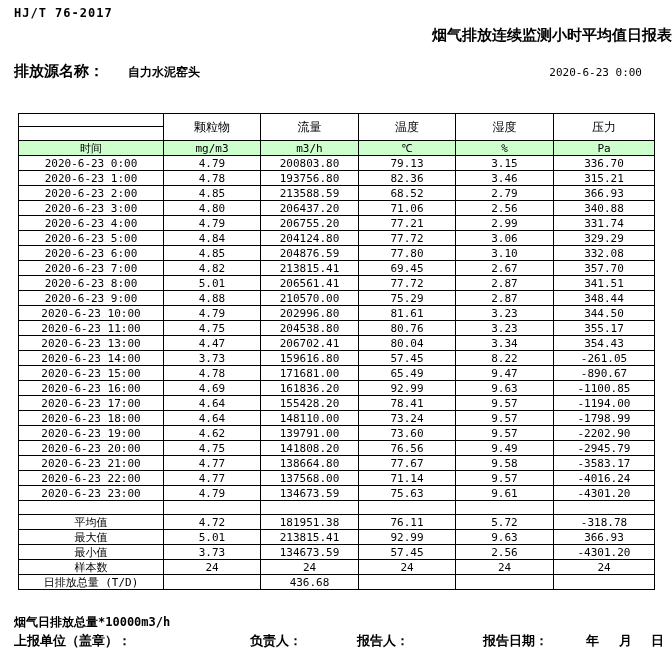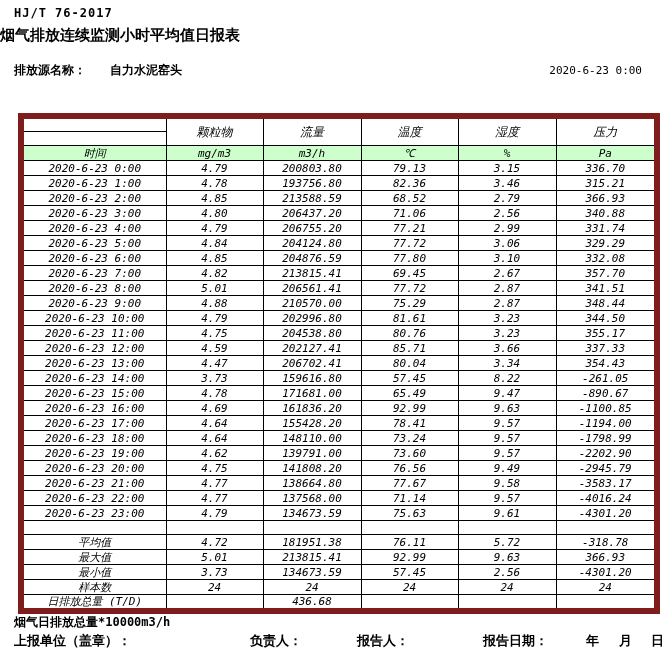--- a/index.html
+++ b/index.html
@@ -10,35 +10,34 @@
     font-family: "DejaVu Sans Mono", "Liberation Mono", monospace;
   }
   .page { position: relative; width: 672px; height: 656px; overflow: hidden; }
 
   .standard-no {
     position: absolute; left: 14px; top: 6px;
     font-size: 12px; font-weight: bold; letter-spacing: 1px;
   }
   .report-title {
     position: absolute; left: 0; top: 26px; width: 672px;
-    text-align: left; font-size: 15px; font-weight: bold;
+    text-align: right; font-size: 15px; font-weight: bold;
   }
   .source-row {
     position: absolute; left: 14px; top: 62px; width: 628px;
     display: flex; align-items: baseline;
   }
-  .source-label { font-size: 12px; font-weight: bold; }
+  .source-label { font-size: 15px; font-weight: bold; }
   .source-name { font-size: 12px; font-weight: bold; margin-left: 24px; }
   .header-datetime { margin-left: auto; font-size: 11px; font-weight: normal; }
 
   table.report {
     position: absolute; left: 18px; top: 113px;
     width: 636px; border-collapse: collapse; table-layout: fixed;
-    border: 6px solid #7f1d1d;
-    font-style: italic;
+    border: 1px solid #7f1d1d;
   }
   table.report td, table.report th {
     border: 1px solid #000;
     padding: 0 2px;
     font-size: 11px; font-weight: normal;
     text-align: center; vertical-align: middle;
     height: 15px; line-height: 13px;
     overflow: hidden; white-space: nowrap;
   }
   table.report th.col-head { height: 27px; font-size: 12px; }
@@ -202,28 +201,20 @@
         </tr>
         <tr class="data-row">
           <td class="time-cell">2020-6-23 11:00</td>
           <td>4.75</td>
           <td>204538.80</td>
           <td>80.76</td>
           <td>3.23</td>
           <td>355.17</td>
         </tr>
         <tr class="data-row">
-          <td class="time-cell">2020-6-23 12:00</td>
-          <td>4.59</td>
-          <td>202127.41</td>
-          <td>85.71</td>
-          <td>3.66</td>
-          <td>337.33</td>
-        </tr>
-        <tr class="data-row">
           <td class="time-cell">2020-6-23 13:00</td>
           <td>4.47</td>
           <td>206702.41</td>
           <td>80.04</td>
           <td>3.34</td>
           <td>354.43</td>
         </tr>
         <tr class="data-row">
           <td class="time-cell">2020-6-23 14:00</td>
           <td>3.73</td>

